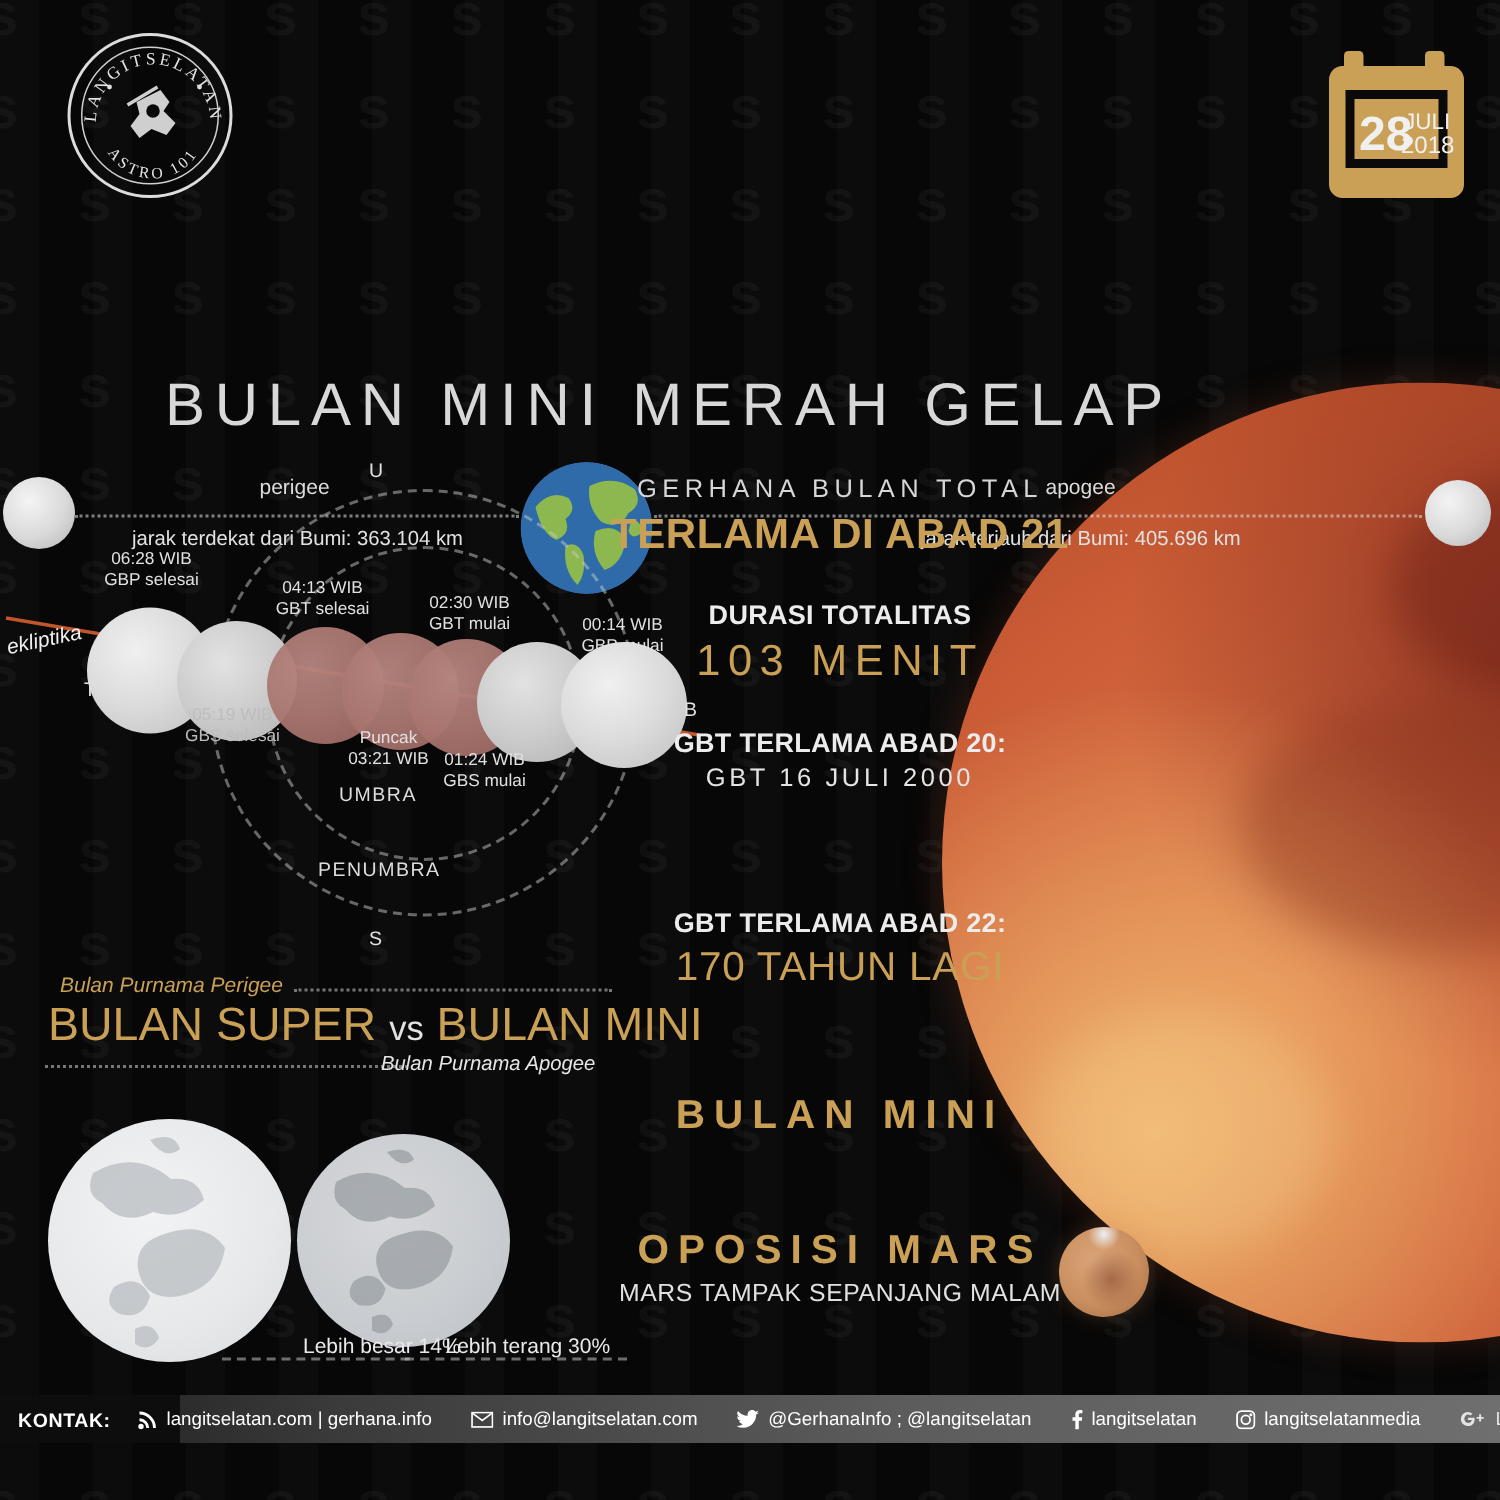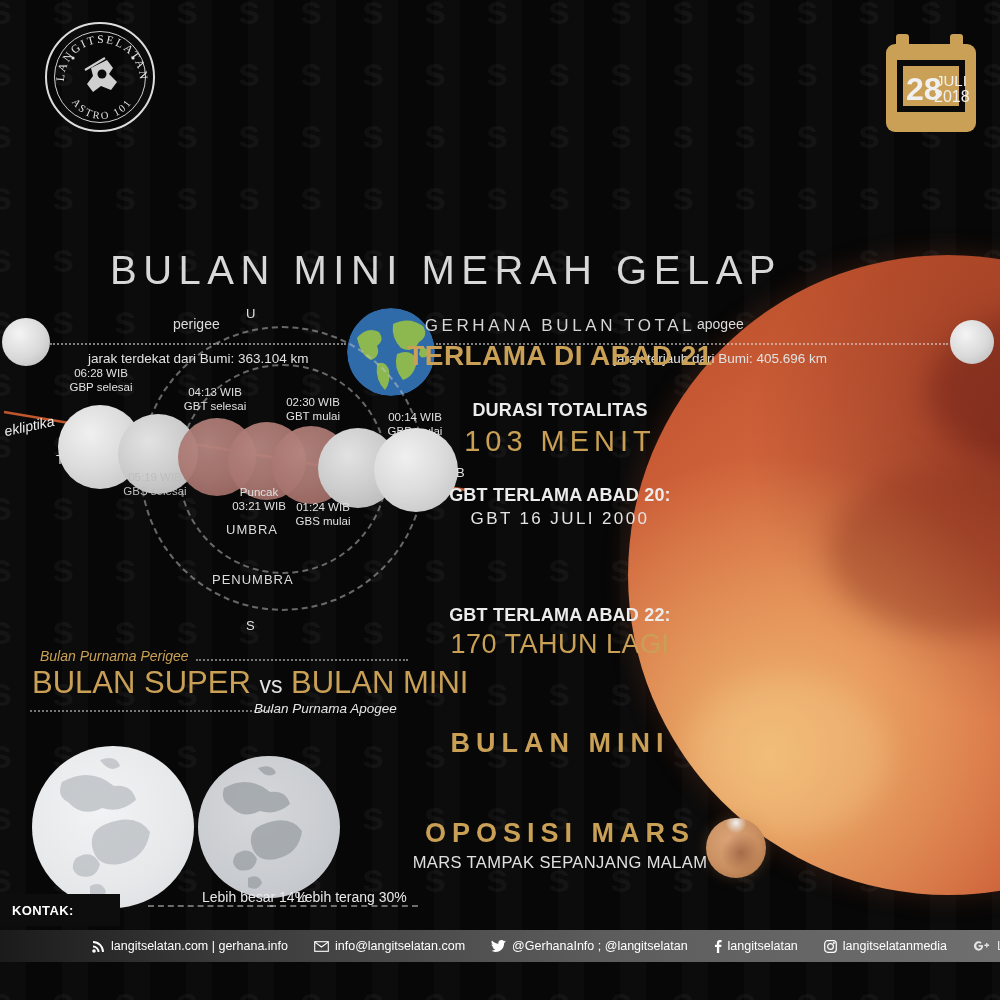--- a/index.html
+++ b/index.html
@@ -139,21 +139,21 @@
     box-shadow:0 0 14px rgba(200,130,80,.25);
   }
 
   
   #footer-bar{
     position:absolute; left:0; top:930px; width:1000px; height:32px; z-index:9;
     background:linear-gradient(90deg,#1b1b1b 0%,#3a3a3a 22%,#5c5c5c 60%,#6f6f6f 100%);
     display:flex; align-items:center;
   }
   #footer-kontak{
-    position:absolute; left:0; top:894px; height:32px; width:120px; z-index:10;
+    position:absolute; left:0; top:930px; height:32px; width:120px; z-index:10;
     display:flex; align-items:center; padding-left:12px;
     background:#0d0d0d;
     color:#fff; font-weight:700; font-size:13px; letter-spacing:.4px;
   }
   .fitem{ display:flex; align-items:center; gap:6px; color:#fff; font-size:12.5px; white-space:nowrap; }
   .fitem svg{ flex:none; }
   #footer-items{ position:absolute; left:92px; top:930px; height:32px; display:flex; align-items:center; gap:26px; z-index:10;}
 </style>
 </head>
 <body>

